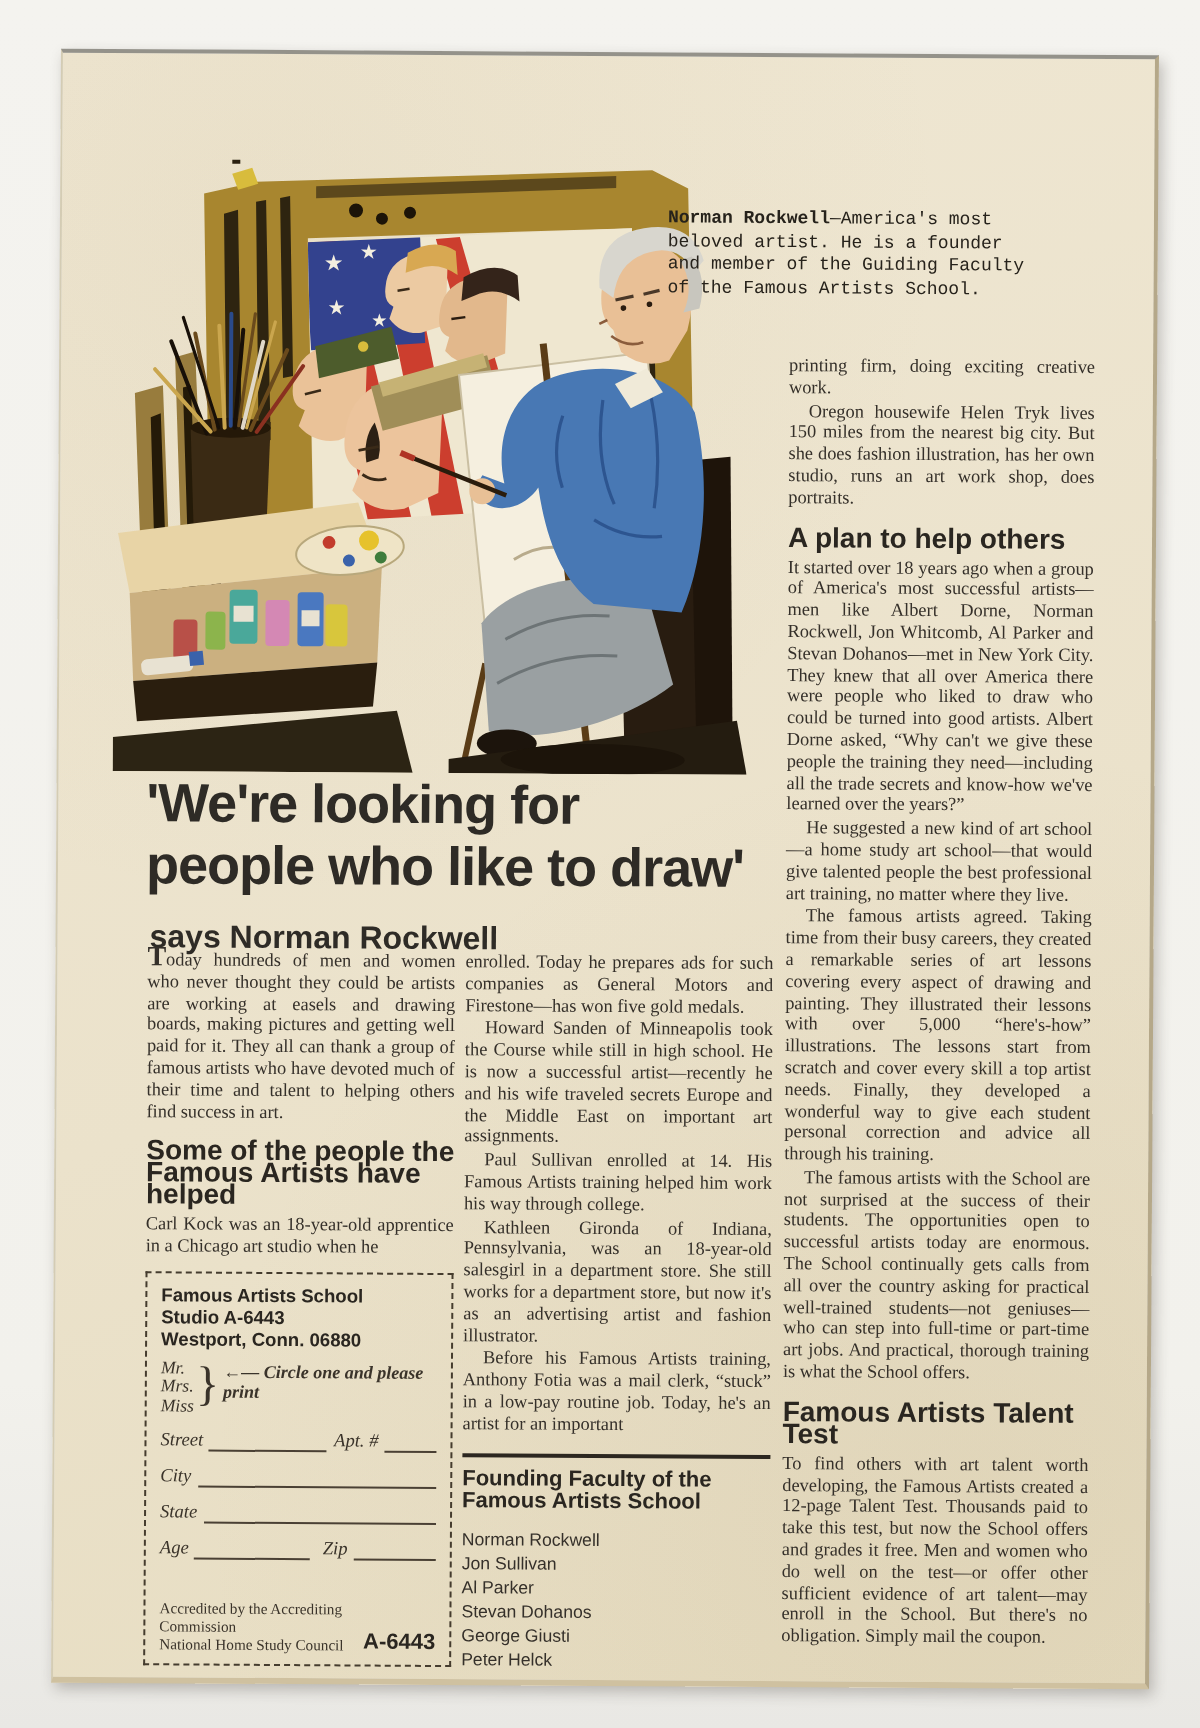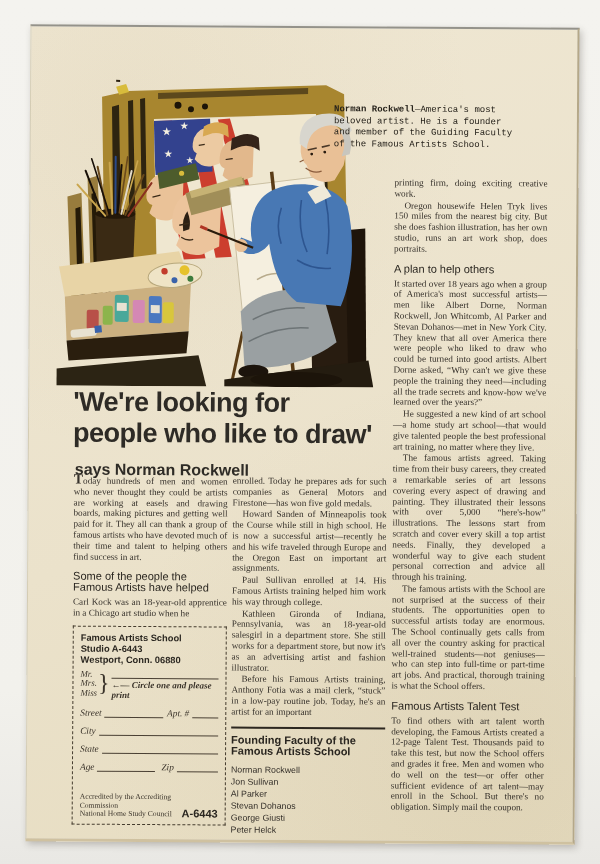--- a/index.html
+++ b/index.html
@@ -44,36 +44,36 @@
   .col-right{left:364px;top:149px;width:153px;}
   .col p{
     margin:0;font-size:9.2px;line-height:10.8px;text-align:justify;
     color:#35302a;
   }
   .col p.ind{text-indent:10px;}
   .col p + p{margin-top:1px;}
   p.dropcap::first-letter{font-size:14px;font-weight:bold;line-height:10px;}
   .subhead{
     margin:9px 0 4px 0;font-family:"Liberation Sans",sans-serif;
-    font-weight:normal;font-size:11px;line-height:11px;color:#2a2620;
+    font-weight:bold;font-size:14px;line-height:11px;color:#2a2620;
   }
   
   .coupon{
     margin-top:7px;border:1.5px dashed #453c2e;padding:6px 7px 5px 7px;
     color:#3a332a;
   }
   .coupon .chead{
     font-family:"Liberation Sans",sans-serif;font-weight:bold;
     font-size:9.3px;line-height:11px;color:#2a2620;margin-bottom:4px;
   }
   .coupon .cbody{font-size:8.8px;line-height:10.4px;text-align:justify;margin:0 0 6px 0;}
   .nameblock{display:flex;margin-bottom:4px;}
   .titles{font-style:italic;font-size:8.8px;line-height:9.5px;}
   .brace{font-size:24px;font-weight:normal;margin:0 2px 0 1px;color:#3a332a;}
-  .namefill{flex:1;display:flex;flex-direction:column;}
+  .namefill{flex:1;display:flex;flex-direction:row;}
   .namefill .wline{height:8px;border-bottom:1px solid #4a4034;}
   .cnote{font-style:italic;font-size:9px;font-weight:bold;margin-top:1px;}
   .frow{display:flex;align-items:flex-end;margin-top:8px;font-style:italic;font-size:9.3px;justify-content:flex-end;}
   .frow .lbl{margin-right:3px;}
   .frow .line{flex:1;border-bottom:1px solid #4a4034;height:9px;}
   .frow .line.short{flex:0 0 26px;}
   .frow .line.med{flex:0 0 58px;}
   .accred{display:flex;align-items:flex-end;margin-top:21px;}
   .accred .atext{font-size:7.6px;line-height:8.6px;flex:1;}
   .accred .acode{
@@ -292,21 +292,21 @@
           <div>Accredited by the Accrediting Commission</div>
           <div>National Home Study Council</div>
         </div>
         <div class="acode">A-6443</div>
       </div>
     </div>
   </div>
 
   <div class="col col-mid">
     <p>enrolled. Today he prepares ads for such companies as General Motors and Firestone—has won five gold medals.</p>
-    <p class="ind">Howard Sanden of Minneapolis took the Course while still in high school. He is now a successful artist—recently he and his wife traveled through Europe and the Oregon East on important art assignments.</p>
+    <p class="ind">Howard Sanden of Minneapolis took the Course while still in high school. He is now a successful artist—recently he and his wife traveled secrets Europe and the Middle East on important art assignments.</p>
     <p class="ind">Paul Sullivan enrolled at 14. His Famous Artists training helped him work his way through college.</p>
     <p class="ind">Kathleen Gironda of Indiana, Pennsylvania, was an 18-year-old salesgirl in a department store. She still works for a department store, but now it's as an advertising artist and fashion illustrator.</p>
     <p class="ind">Before his Famous Artists training, Anthony Fotia was a mail clerk, “stuck” in a low-pay routine job. Today, he's an artist for an important</p>
 
     <div class="faculty">
       <div class="ftitle">
         <div>Founding Faculty of the</div>
         <div>Famous Artists School</div>
       </div>
       <div class="fcols">

